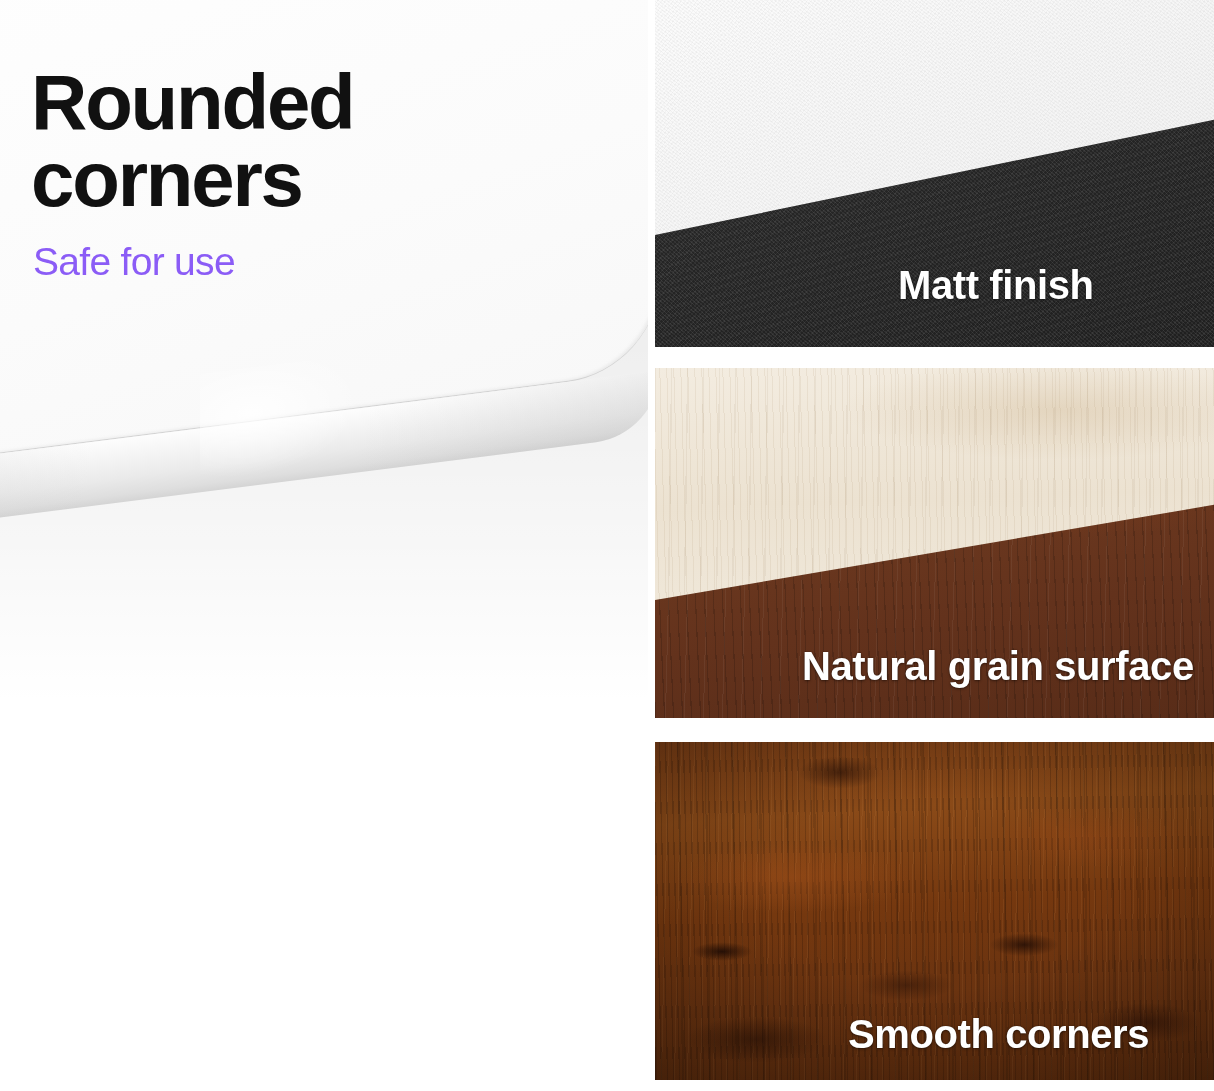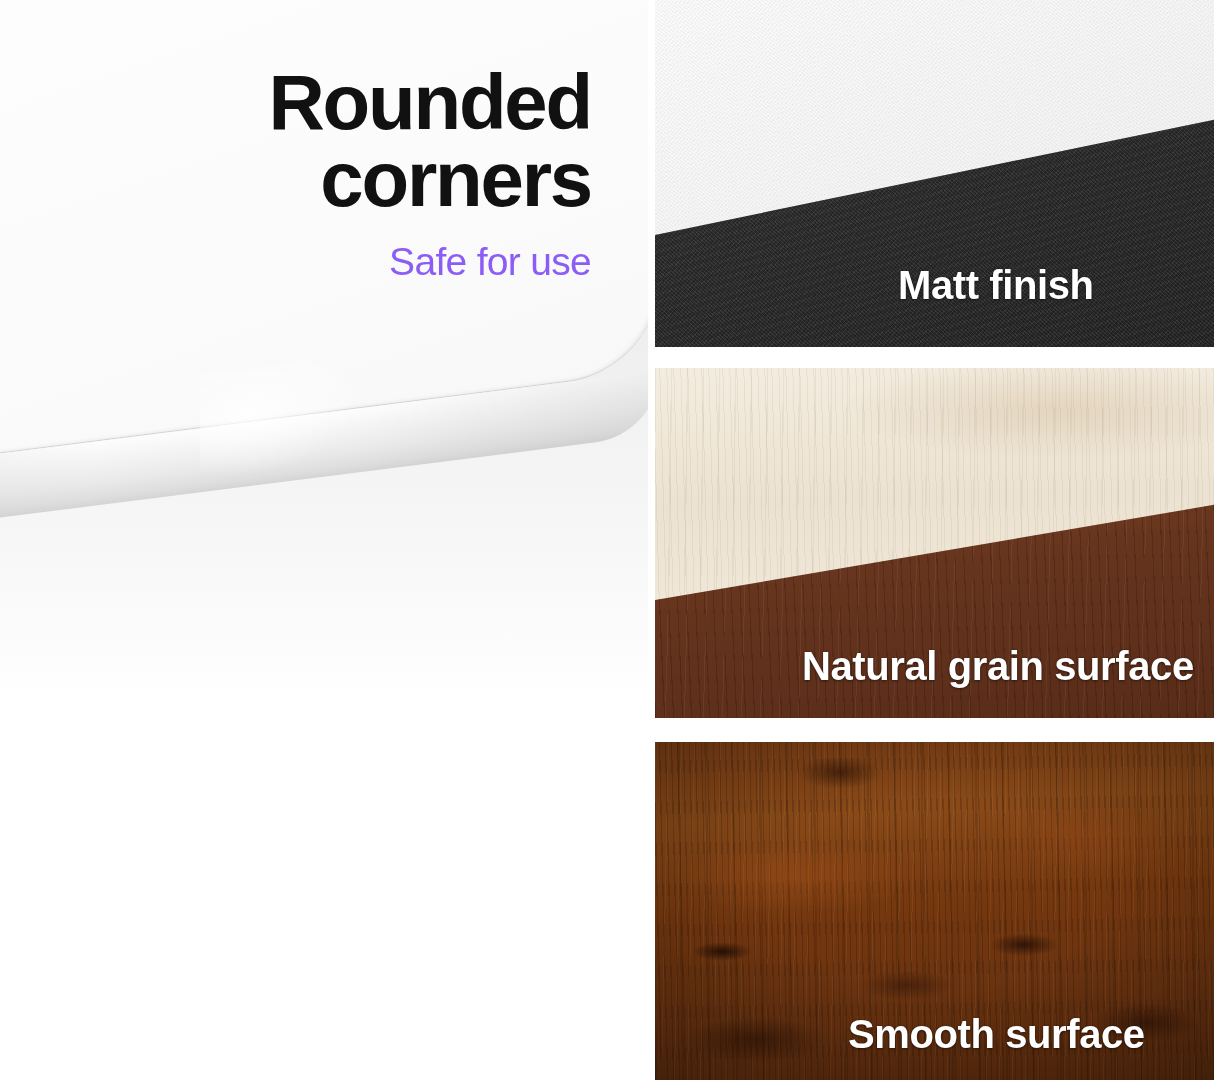--- a/index.html
+++ b/index.html
@@ -14,21 +14,20 @@
     font-family: "Liberation Sans", sans-serif;
     -webkit-font-smoothing: antialiased;
   }
 
   #stage {
     position: relative;
     width: 1214px;
     height: 1091px;
     background: #ffffff;
     overflow: hidden;
-    text-align: right;
   }
 
   
   .hero {
     position: absolute;
     left: 0;
     top: 0;
     width: 648px;
     height: 1091px;
     background: #ffffff;
@@ -280,18 +279,18 @@
 
     <div class="panel" id="panel-grain">
       <div class="grain-light"></div>
       <div class="grain-dark"></div>
       <div class="panel-label" id="label-grain">Natural grain surface</div>
     </div>
 
     <div class="panel" id="panel-smooth">
       <div class="smooth-wood"></div>
       <div class="smooth-vig"></div>
-      <div class="panel-label" id="label-smooth">Smooth surface</div>
+      <div class="panel-label" id="label-smooth">Smooth corners</div>
     </div>
 
   </div>
 
 </div>
 
 </body></html>

